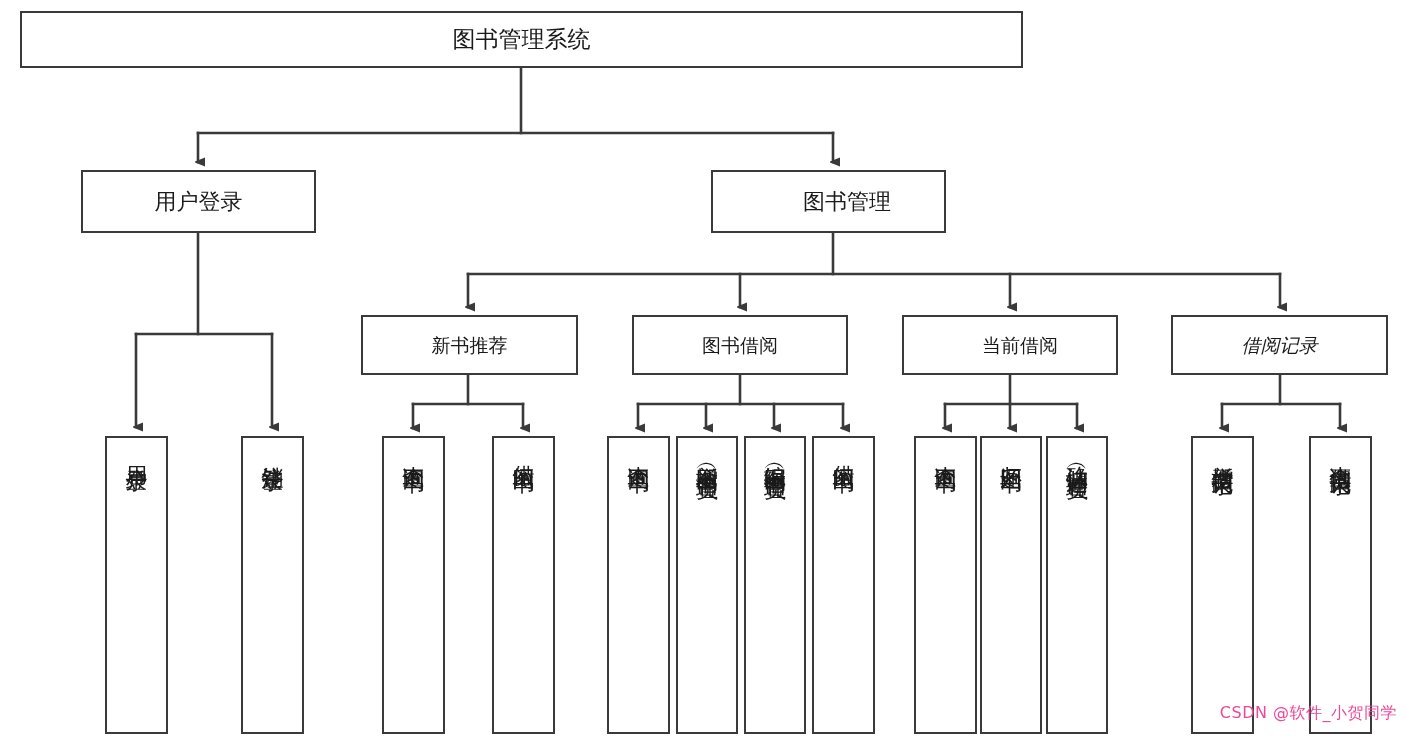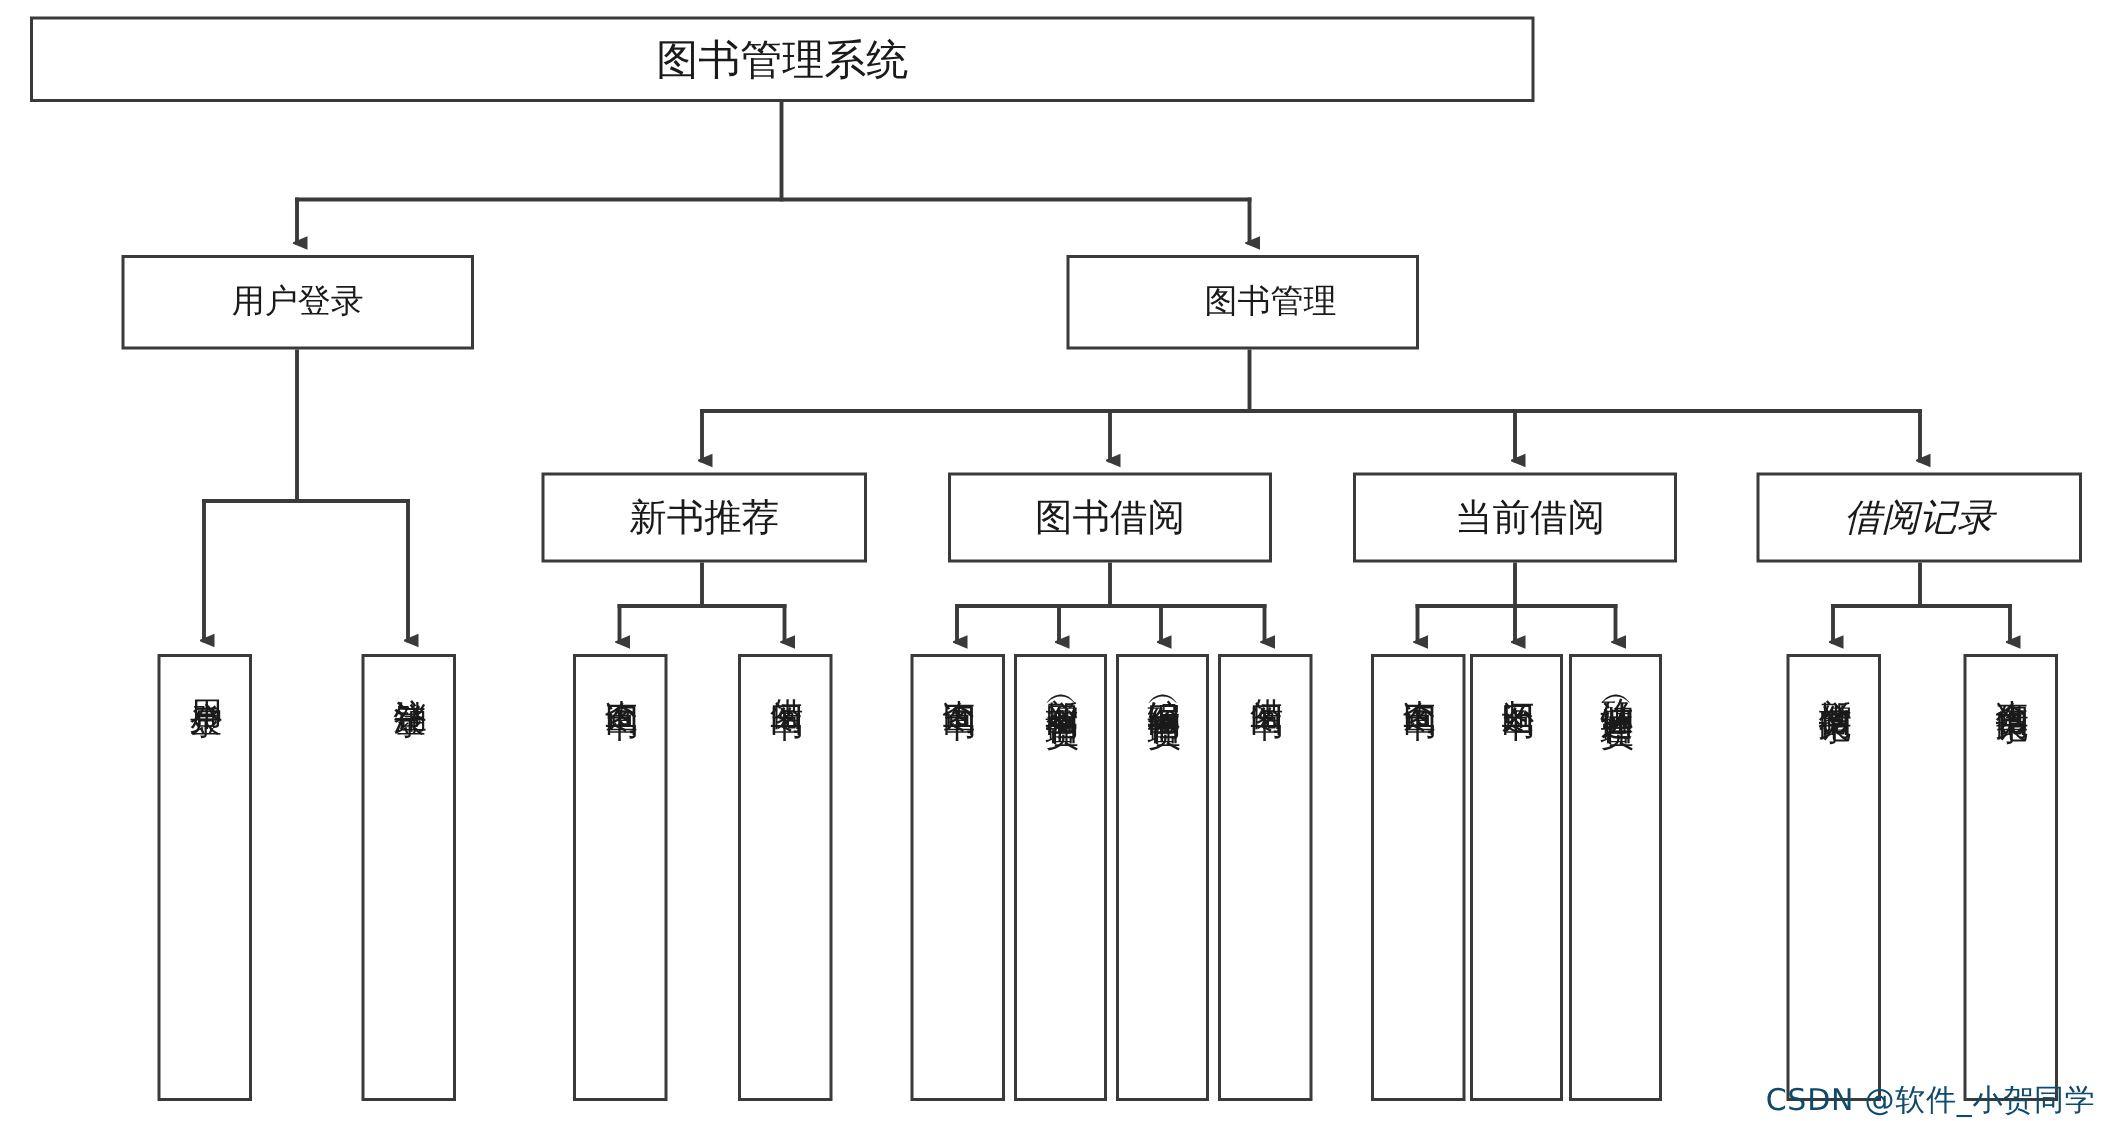--- a/index.html
+++ b/index.html
@@ -40,52 +40,52 @@
     text-align: center;
     line-height: 1.18;
   }
   
   .node.root {
     left: 20px;
     top: 11px;
     width: 1003px;
     height: 57px;
   }
-  .node.root .label { font-size: 28px; }
+  .node.root .label { font-size: 23px; }
 
   
   .node.lvl2 { height: 63px; }
   .node.lvl2 .label { font-size: 22px; }
 
   
   .node.lvl3 { height: 60px; }
-  .node.lvl3 .label { font-size: 25px; text-align: right; }
+  .node.lvl3 .label { font-size: 19px; text-align: right; }
 
   
   .node.leaf {
     top: 436px;
     height: 298px;
     align-items: flex-start;
     justify-content: center;
     padding-top: 10px;
   }
   .node.leaf .label {
     writing-mode: vertical-rl;
     text-orientation: upright;
     font-size: 22px;
     letter-spacing: 2px;
     line-height: 1;
     white-space: nowrap;
   }
   .watermark {
     position: absolute;
     right: 8px;
-    bottom: 0;
-    font-size: 20px;
-    color: #0c4a6e;
+    bottom: 23px;
+    font-size: 16px;
+    color: #ec4899;
     white-space: nowrap;
     letter-spacing: 0.5px;
   }
 </style>
 </head>
 <body>
 
 <div id="canvas">
 
   <svg class="wires" viewBox="0 0 1405 747" xmlns="http://www.w3.org/2000/svg">

